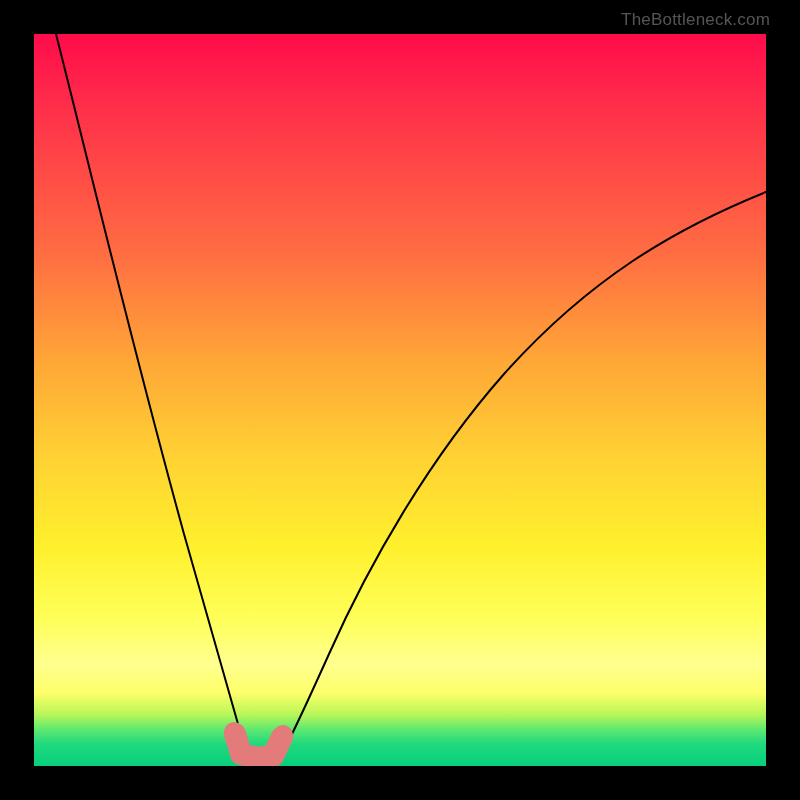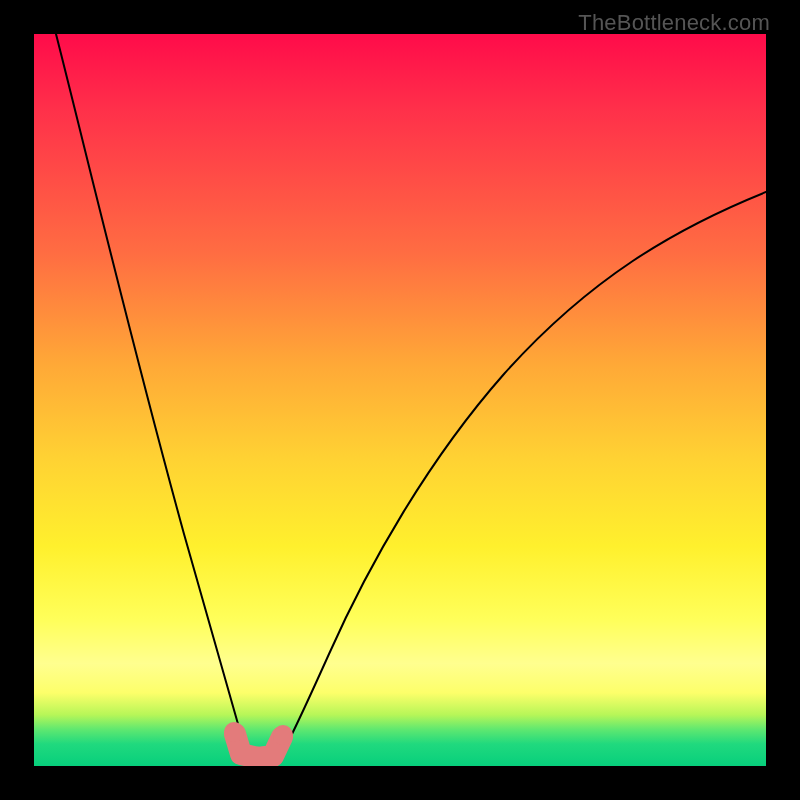--- a/index.html
+++ b/index.html
@@ -33,21 +33,21 @@
       #5fe870 95%,
       #20d97e 97%,
       #07cf7c 100%
     );
   }
   .watermark {
     position: absolute;
     top: 10px;
     right: 30px;
     color: #555;
-    font-size: 22px;
+    font-size: 17px;
     font-weight: 500;
     letter-spacing: 0.2px;
   }
   svg {
     position: absolute;
     inset: 0;
   }
   .curve {
     fill: none;
     stroke: #000;

